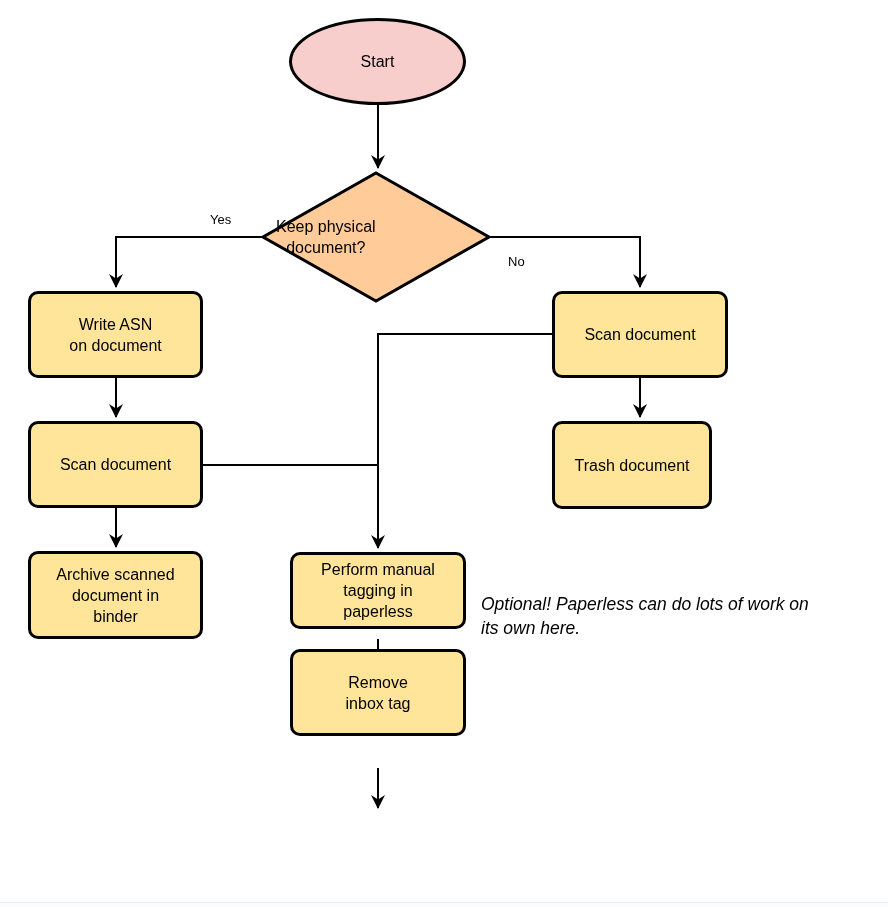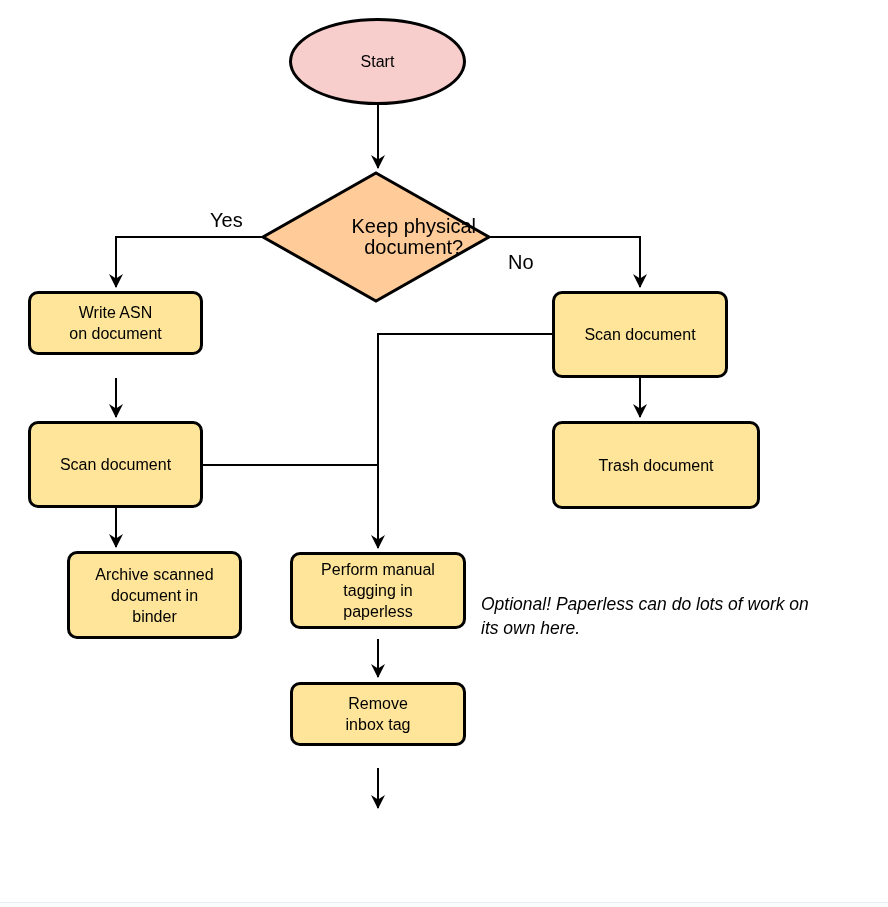--- a/index.html
+++ b/index.html
@@ -28,30 +28,30 @@
     white-space: pre-line;
   }
   .terminator {
     background: #F8CECC;
     border-radius: 50%;
   }
   .diamond-label {
     position: absolute;
     display: flex;
     align-items: center;
-    justify-content: flex-end;
+    justify-content: flex-start;
     text-align: center;
-    font-size: 20px;
+    font-size: 16px;
     line-height: 21px;
     white-space: pre-line;
     background: transparent;
   }
   .edge-label {
     position: absolute;
-    font-size: 20px;
+    font-size: 13px;
     line-height: 18px;
     background: #ffffff;
     padding: 0 2px;
   }
   .note {
     position: absolute;
     left: 481px;
     top: 592px;
     width: 410px;
     font-size: 17.5px;
@@ -107,52 +107,52 @@
   </div>
 
   <div class="diamond-label" style="left:276px; top:206px; width:200px; height:62px;">
     <span>Keep physical
 document?</span>
   </div>
 
   <div class="edge-label" style="left:208px; top:211px;">Yes</div>
   <div class="edge-label" style="left:506px; top:213px;margin-top:40px;">No</div>
 
-  <div class="node" style="left:28px; top:291px; width:175px; height:64px;">
+  <div class="node" style="left:28px; top:291px; width:175px; height:87px;">
     <span>Write ASN
 on document</span>
   </div>
 
   <div class="node" style="left:28px; top:421px; width:175px; height:87px;">
     <span>Scan document</span>
   </div>
 
-  <div class="node" style="left:28px; top:551px; width:175px; height:88px;margin-left:39px;">
+  <div class="node" style="left:28px; top:551px; width:175px; height:88px;">
     <span>Archive scanned
 document in
 binder</span>
   </div>
 
   <div class="node" style="left:552px; top:291px; width:176px; height:87px;">
     <span>Scan document</span>
   </div>
 
-  <div class="node" style="left:552px; top:421px; width:208px; height:88px;">
+  <div class="node" style="left:552px; top:421px; width:160px; height:88px;">
     <span>Trash document</span>
   </div>
 
   <div class="node" style="left:290px; top:552px; width:176px; height:77px;">
     <span>Perform manual
 tagging in
 paperless</span>
   </div>
 
   <div class="note">Optional! Paperless can do lots of work on
 its own here.</div>
 
-  <div class="node" style="left:290px; top:682px; width:176px; height:64px;">
+  <div class="node" style="left:290px; top:649px; width:176px; height:87px;">
     <span>Remove
 inbox tag</span>
   </div>
 
 
   <div class="bottom-rule"></div>
 </div>
 
 </body></html>

